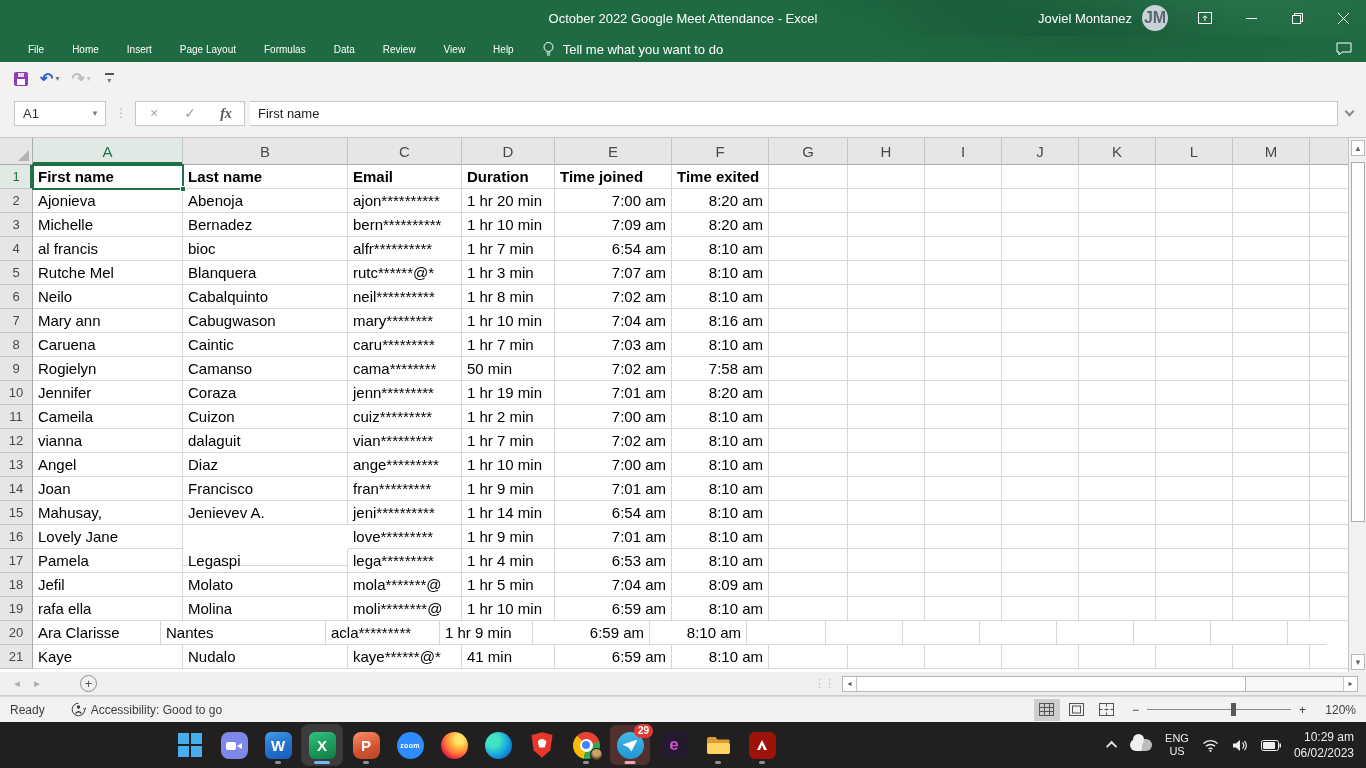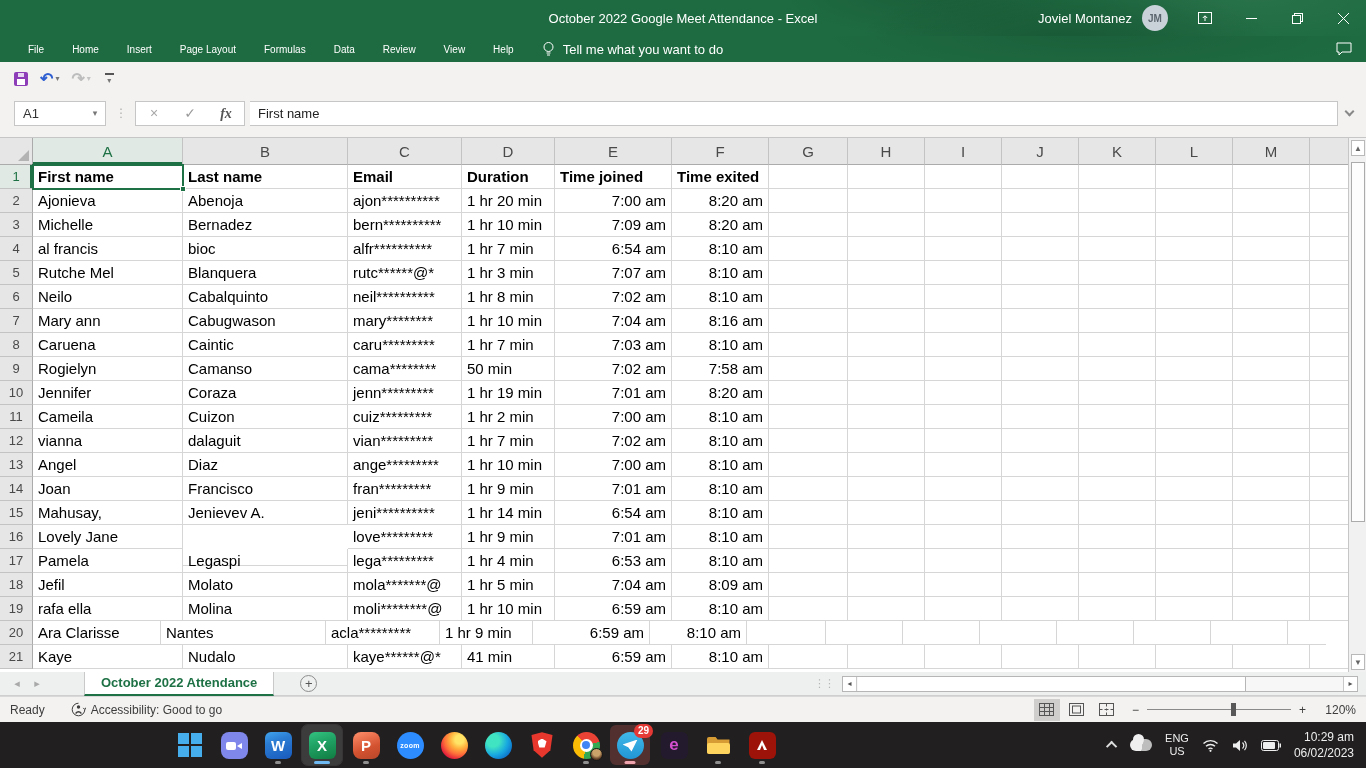--- a/index.html
+++ b/index.html
@@ -11,21 +11,21 @@
 
 #titlebar{position:absolute;left:0;top:0;width:1366px;height:36px;background:
  radial-gradient(ellipse 300px 90px at 78% 120%, rgba(0,0,0,.18), transparent 70%),
  radial-gradient(ellipse 260px 80px at 92% -20%, rgba(255,255,255,.05), transparent 70%),
  radial-gradient(ellipse 220px 70px at 68% -30%, rgba(0,0,0,.12), transparent 70%),
  var(--titlebar_green);
  color:#fff;display:flex;align-items:center}
 #title-text{position:absolute;left:0;right:0;top:0;height:36px;display:flex;align-items:center;justify-content:center;font-size:13px;pointer-events:none}
 #titlebar-right{position:absolute;right:0;top:0;height:36px;display:flex;align-items:center}
 #user-name{font-size:13px;margin-right:10px}
-#avatar{width:26px;height:26px;border-radius:50%;background:#c9d2d9;color:#5b666e;font-size:10px;font-weight:bold;display:flex;align-items:center;justify-content:center;margin-right:14px}
+#avatar{width:26px;height:26px;border-radius:50%;background:#c9d2d9;color:#5b666e;font-size:16px;font-weight:bold;display:flex;align-items:center;justify-content:center;margin-right:14px}
 .wbtn{width:46px;height:36px;display:flex;align-items:center;justify-content:center}
 
 #tabsrow{position:absolute;left:0;top:36px;width:1366px;height:26px;background:
  radial-gradient(ellipse 400px 60px at 80% 0%, rgba(0,0,0,.10), transparent 70%),
  var(--titlebar_green);display:flex;align-items:center;color:#fff}
 .ribbon-tab{font-size:10px;padding:0 14px;height:26px;display:flex;align-items:center;background:none;border:none;color:#fff;font-family:inherit}
 #tellme{display:flex;align-items:center;gap:8px;margin-left:14px;font-size:13px}
 #comment-btn{position:absolute;right:14px;top:0;height:26px;display:flex;align-items:center}
 
 #qatrow{position:absolute;left:0;top:62px;width:1366px;height:33px;background:var(--chrome_bg);display:flex;align-items:center;padding-left:10px;gap:4px}
@@ -628,21 +628,20 @@
 
 <div id="vscroll">
   <span class="varrow" style="top:2px">▲</span>
   <div id="vthumb"></div>
   <span class="varrow" style="bottom:2px">▼</span>
 </div>
 
 <div id="sheetbar">
   <span class="snav">◂</span>
   <span class="snav" style="margin-left:-14px">▸</span>
-  <div id="sheet-tab">October 2022 Attendance</div>
   <span id="newsheet">+</span>
   <span id="sheetbar-dots">⋮⋮</span>
   <div id="hscroll">
     <span class="harrow">◂</span>
     <div id="hthumb"></div>
     <span class="harrow r">▸</span>
   </div>
 </div>
 
 <div id="statusbar">

